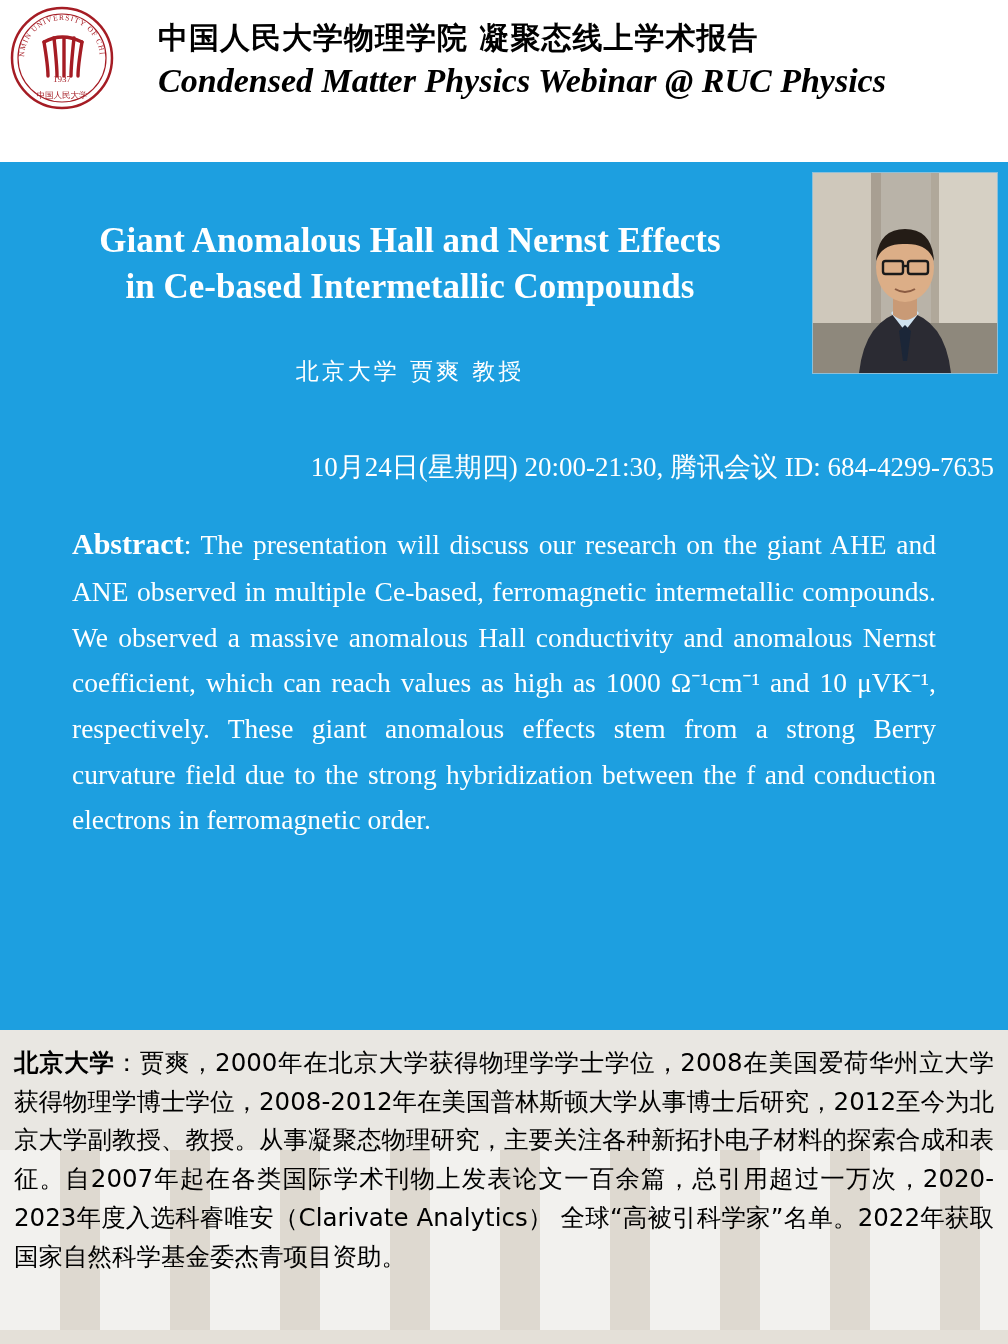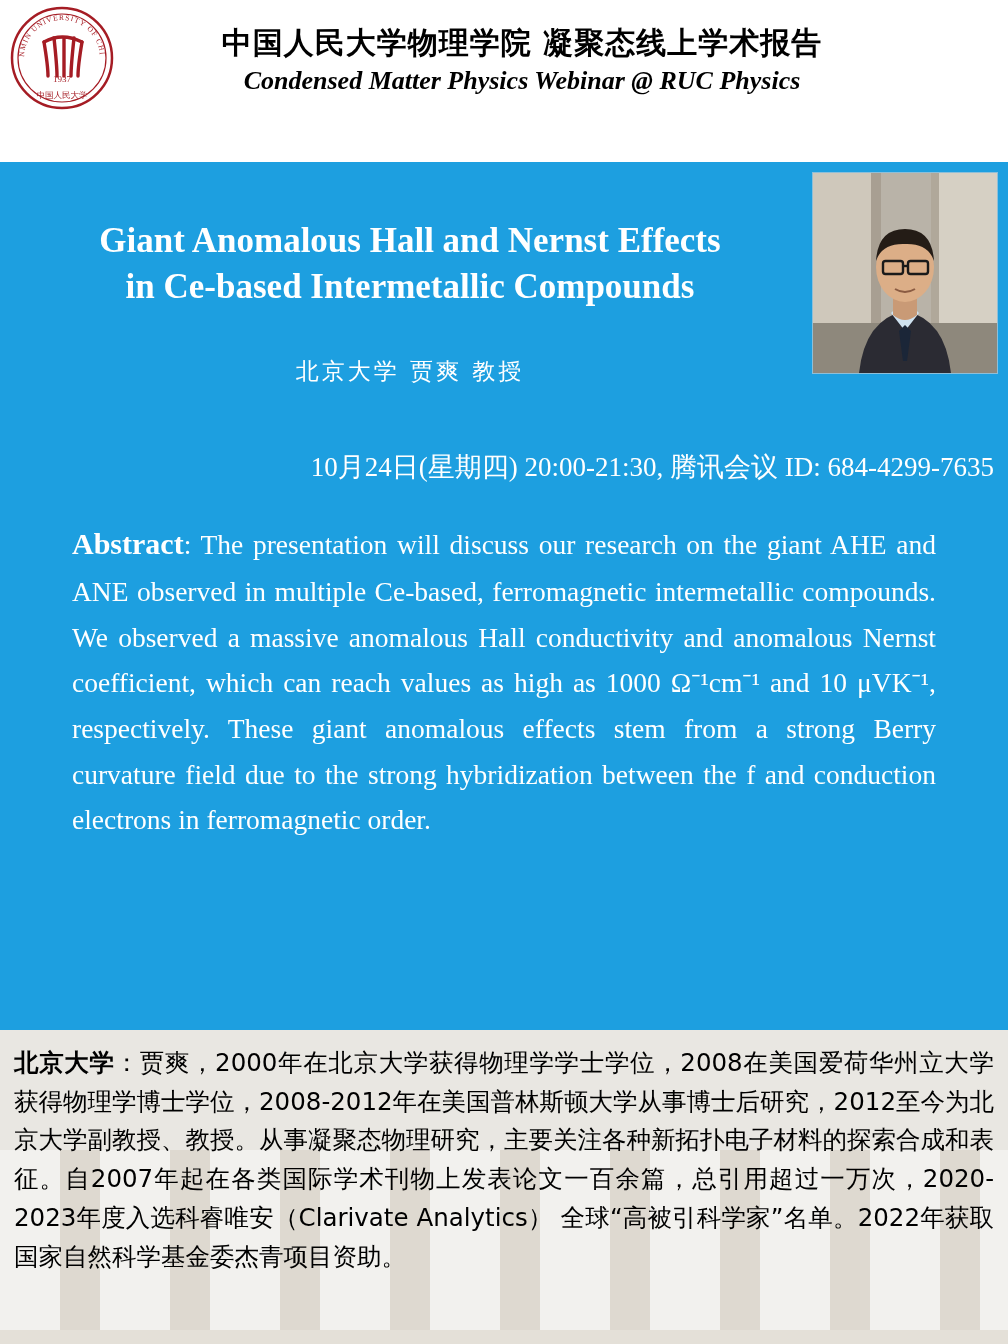--- a/index.html
+++ b/index.html
@@ -31,37 +31,36 @@
   }
   .logo {
     position: absolute;
     left: 10px;
     top: 6px;
     width: 104px;
     height: 104px;
   }
   .logo svg { display: block; }
   .header-text {
-    text-align: center;
     margin-left: 36px;
   }
   .header-cn {
     font-family: "DejaVu Sans", "Liberation Sans", sans-serif;
     font-size: 30px;
     font-weight: bold;
     color: #000000;
     letter-spacing: 1px;
     line-height: 1.25;
     white-space: nowrap;
   }
   .header-en {
     font-family: "Liberation Serif", serif;
     font-style: italic;
     font-weight: bold;
-    font-size: 26px;
+    font-size: 34px;
     color: #000000;
     line-height: 1.3;
     margin-top: 2px;
     white-space: nowrap;
   }
 
   
   .blue-panel {
     position: relative;
     height: 868px;

